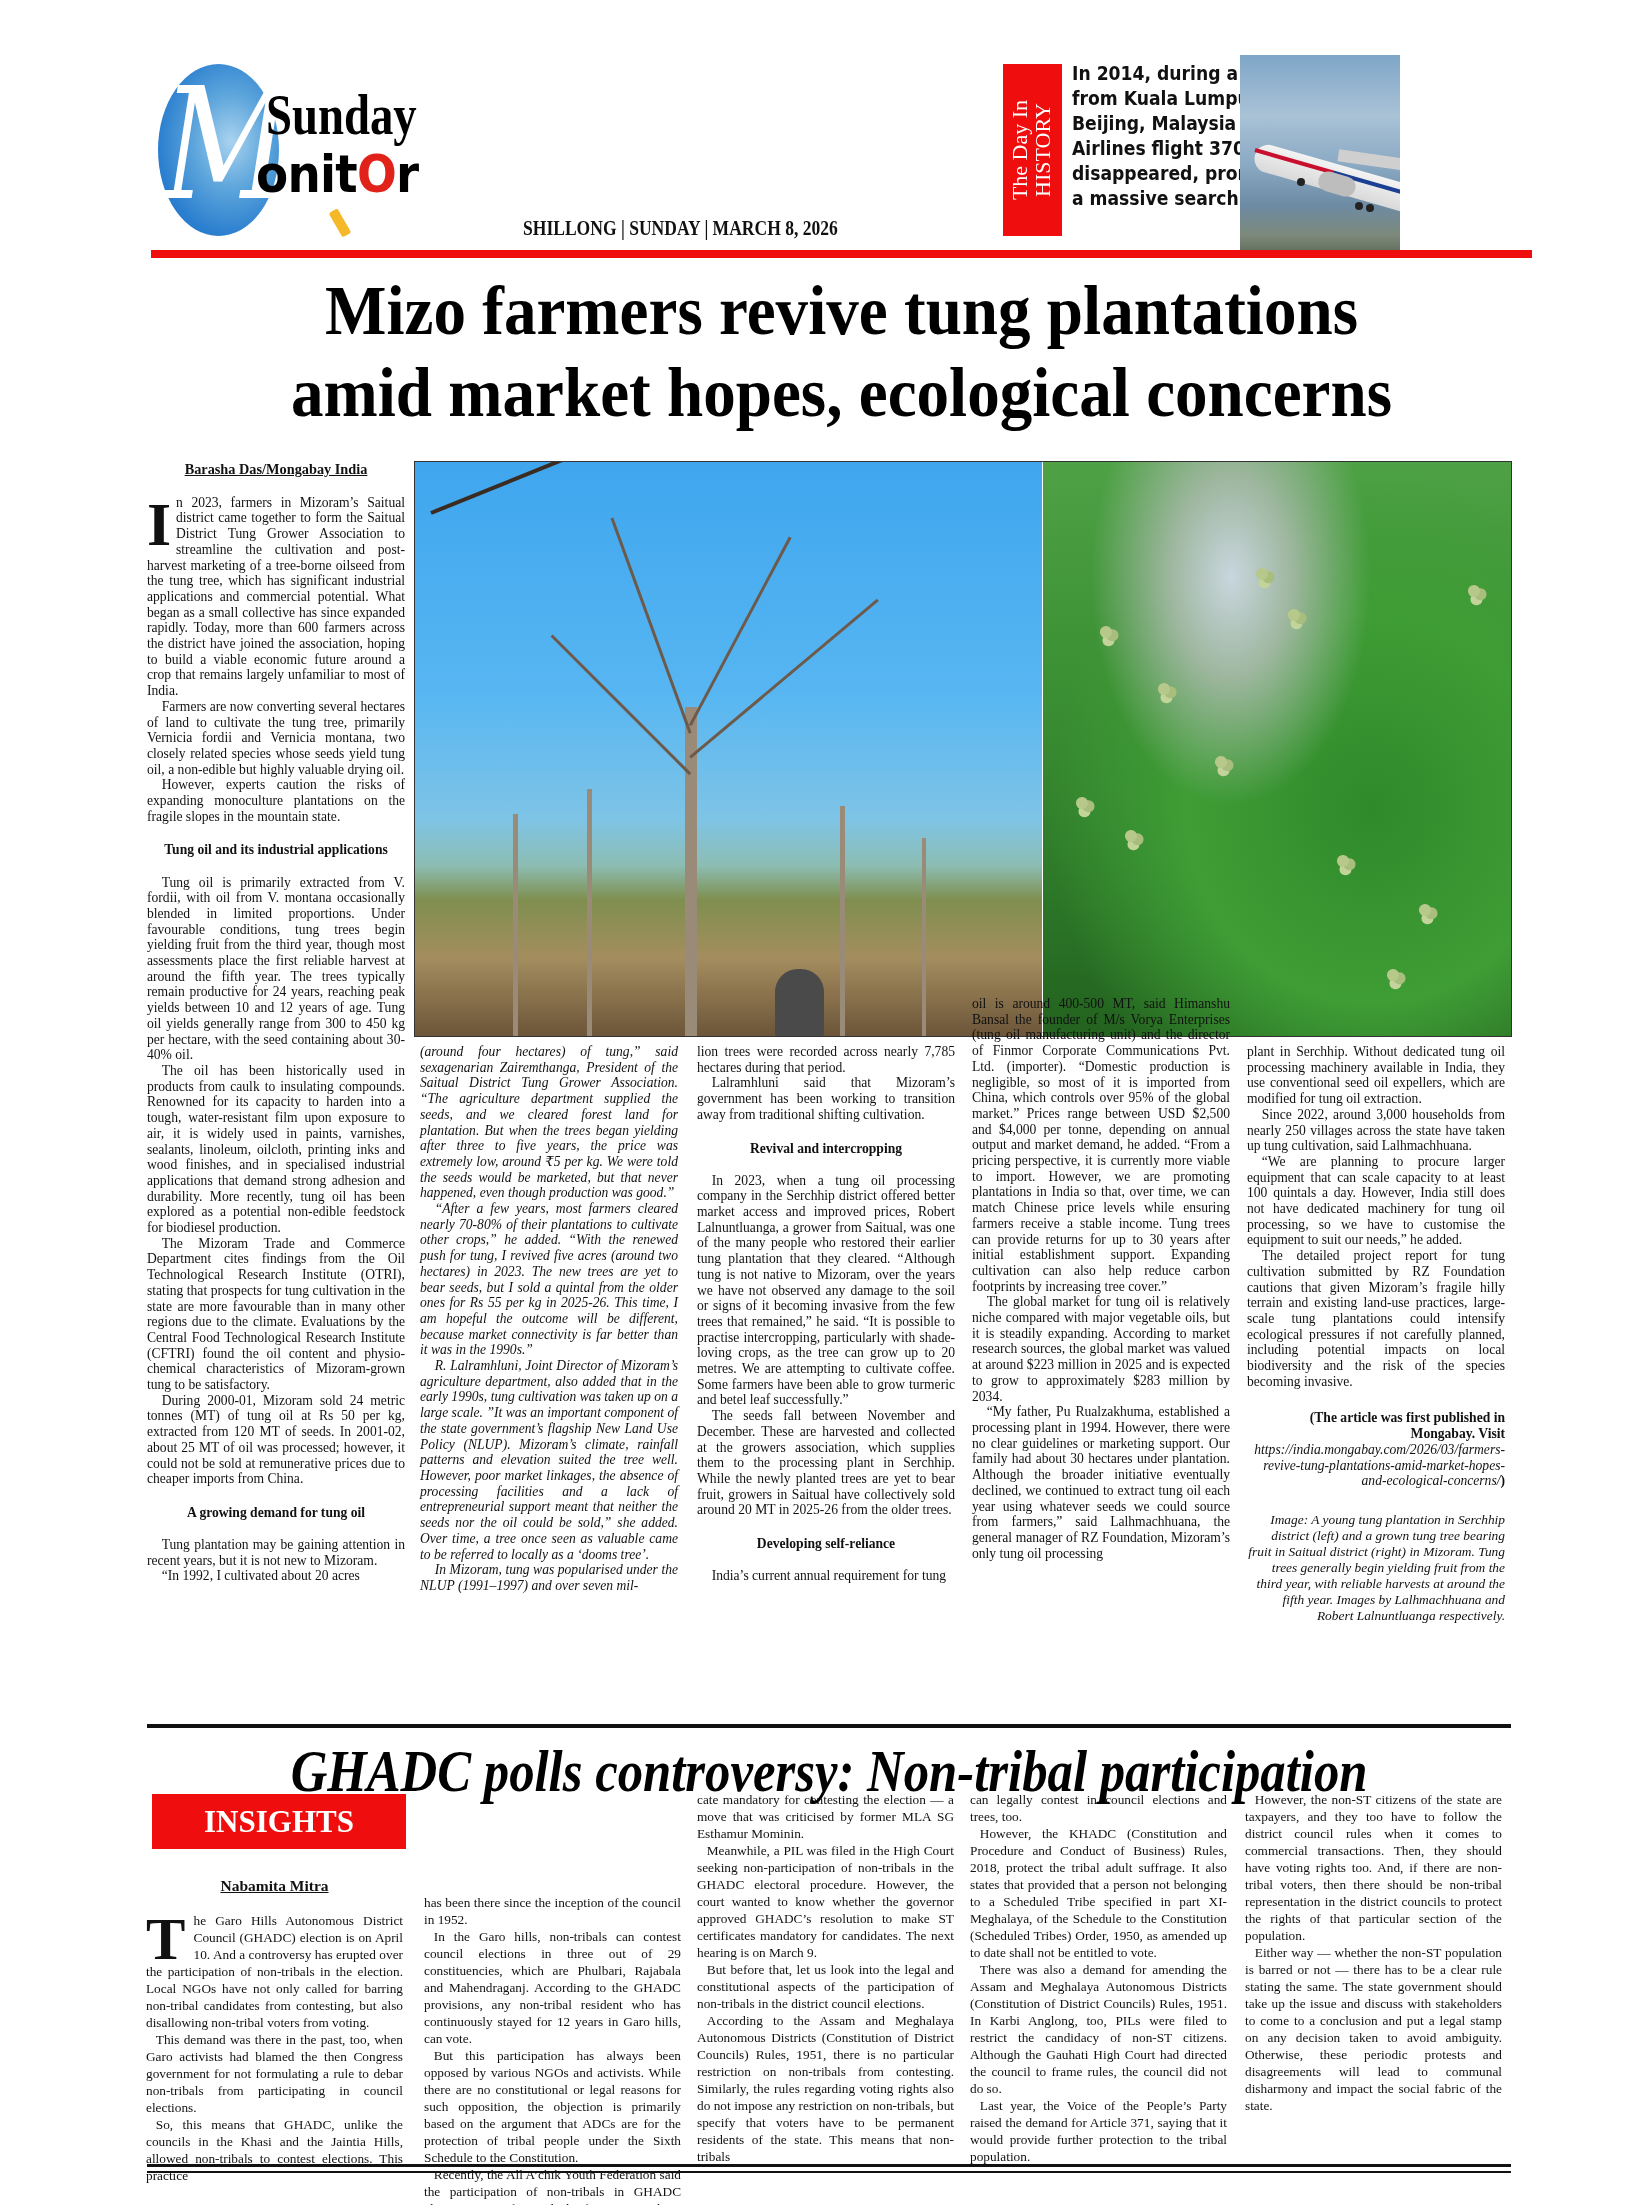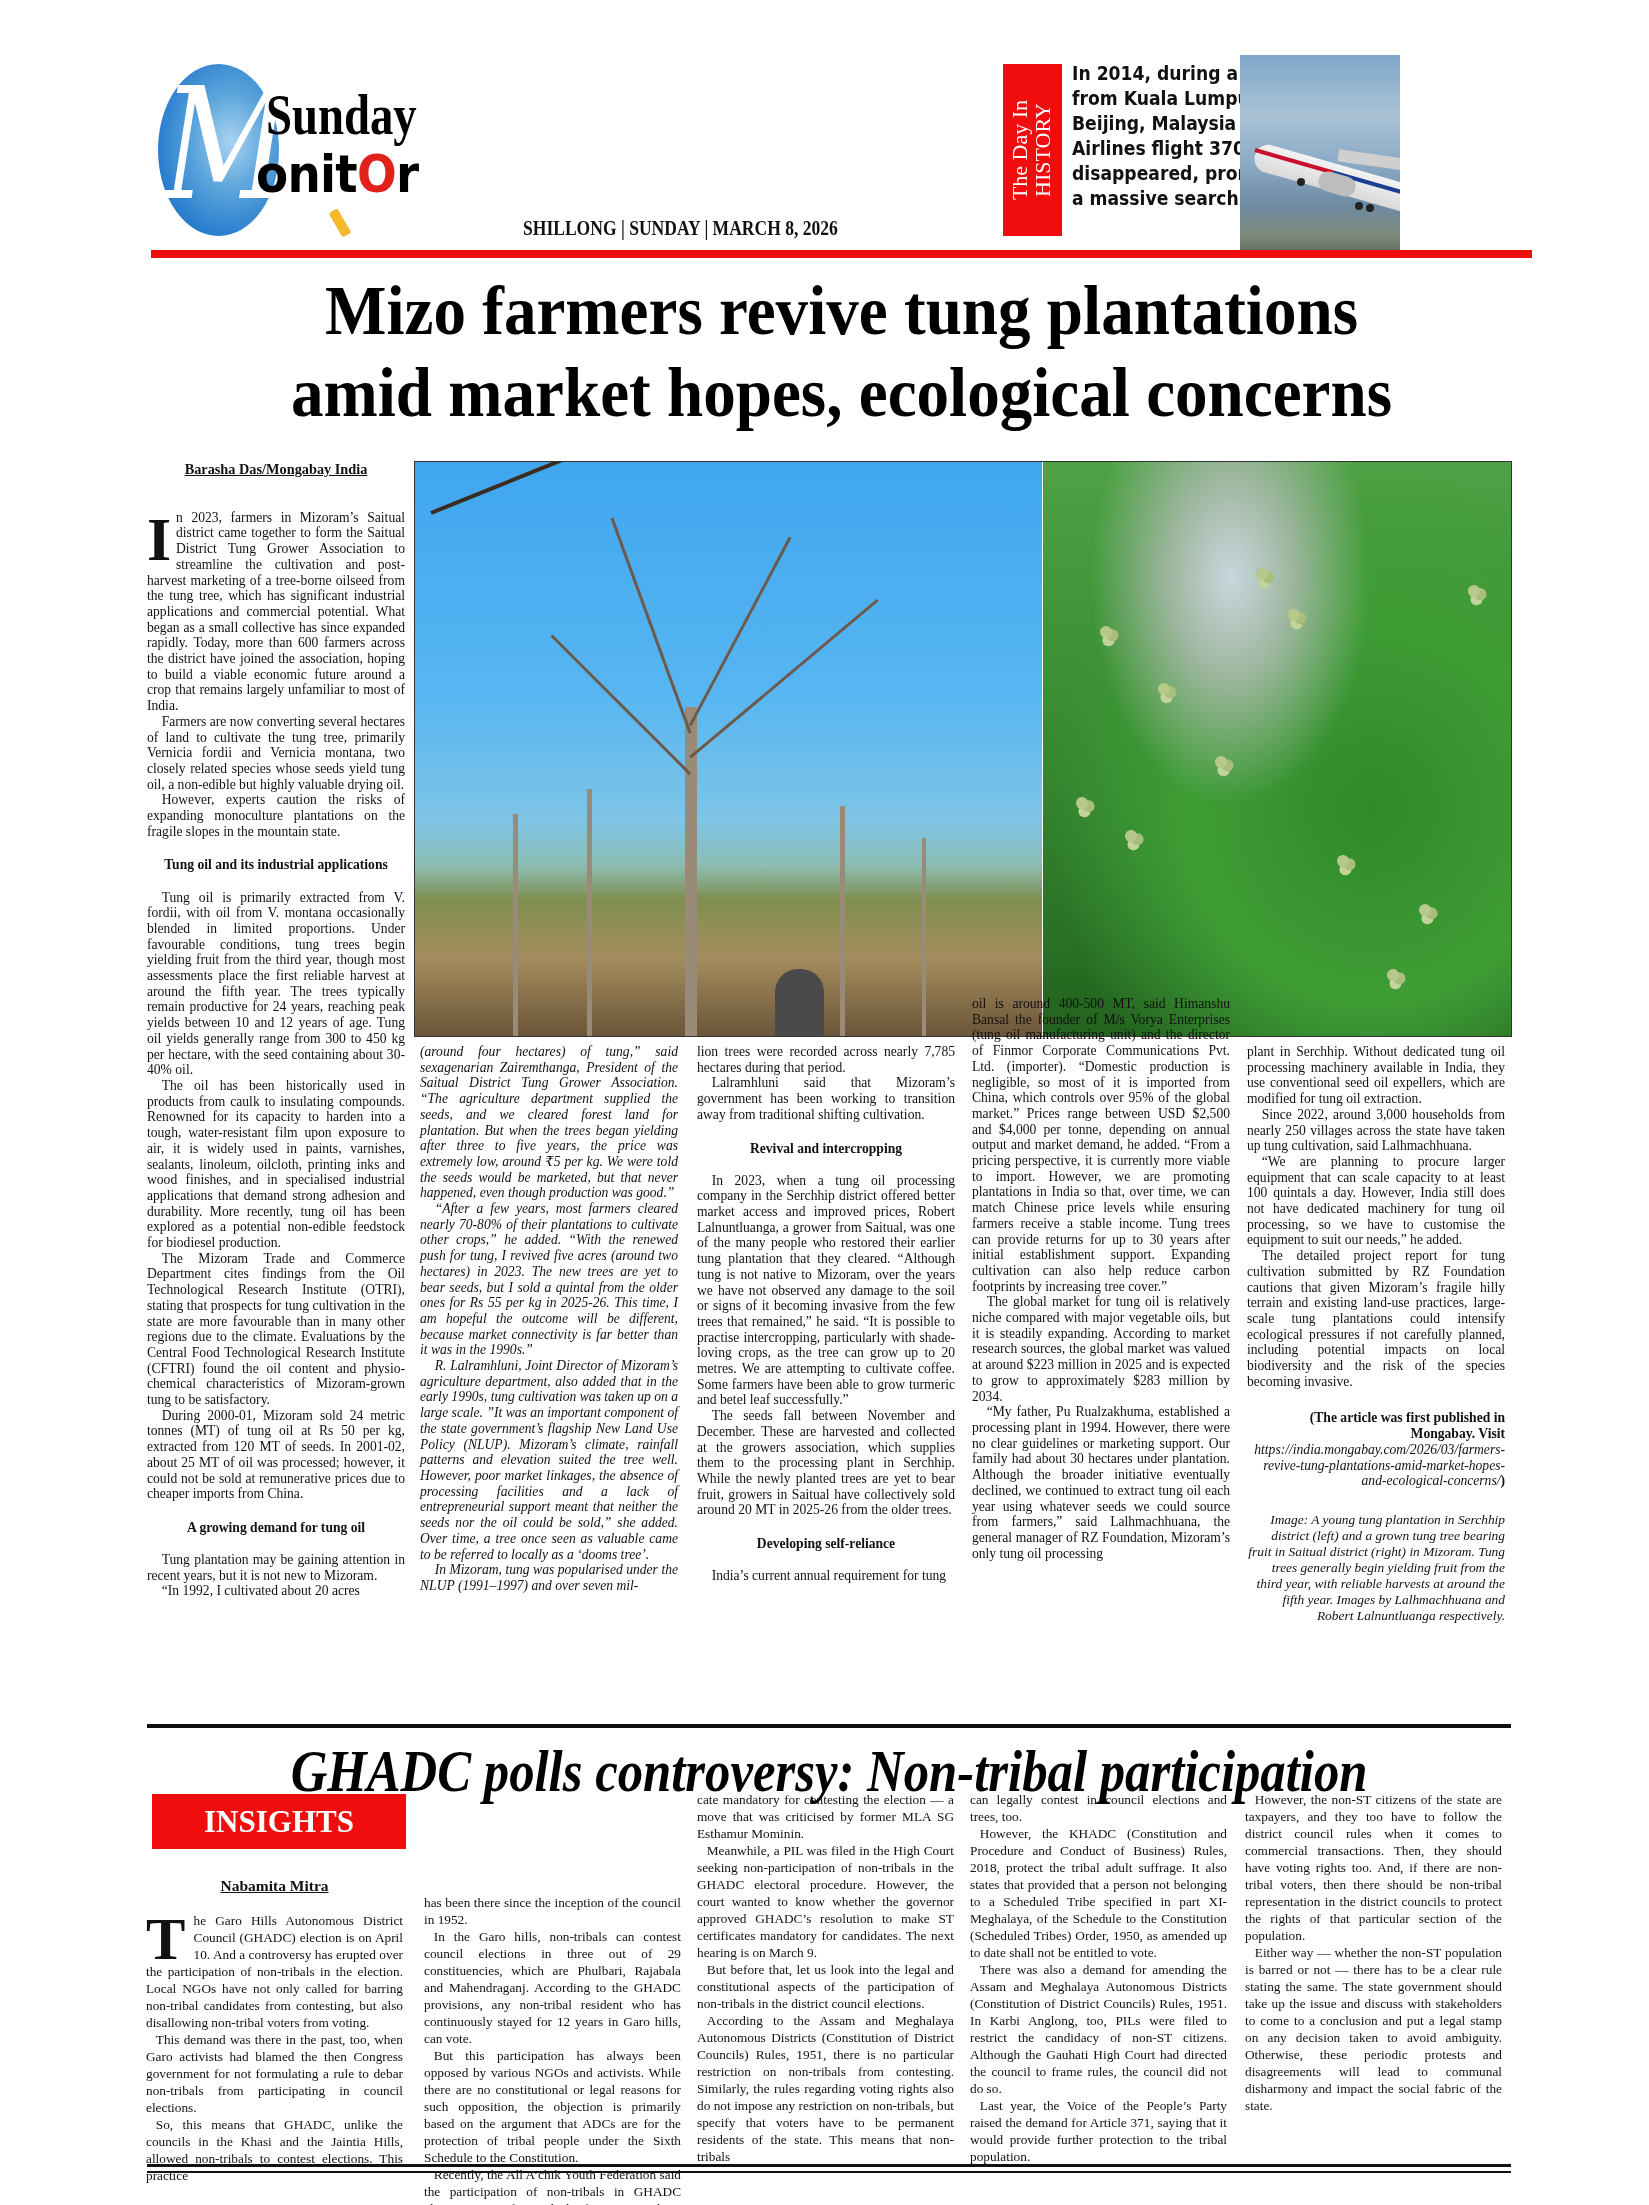--- a/index.html
+++ b/index.html
@@ -41,21 +41,21 @@
   
   .headline { position: absolute; left: 151px; top: 270px; width: 1381px; text-align: center; font-family: "Liberation Serif", serif;
     font-weight: bold; font-size: 70px; line-height: 82px; color: #000; }
   .headline span { display: block; transform: scaleX(0.93); }
 
   
   .col { position: absolute; font-size: 13.6px; line-height: 15.7px; text-align: justify; hyphens: auto; }
   .col p { text-indent: 14.7px; }
   .col p.noindent { text-indent: 0; }
   .col h3 { font-weight: bold; font-size: 13.6px; text-align: center; margin: 18px 0 16.4px; }
-  .byline { text-align: center; font-weight: bold; text-decoration: underline; font-size: 14.3px; margin-bottom: 32px; }
+  .byline { text-align: center; font-weight: bold; text-decoration: underline; font-size: 14.3px; margin-bottom: 17px; }
   .dropcap { float: left; font-size: 62px; line-height: 47px; font-weight: bold; margin: 3.3px 4.9px 0 0; padding-top: 3.3px; }
   .col1 { left: 147px; top: 462px; width: 258px; }
   .col2 { left: 420px; top: 1044px; width: 258px; font-style: italic; }
   .col3 { left: 697px; top: 1044px; width: 258px; }
   .col4 { left: 972px; top: 996px; width: 258px; }
   .col5 { left: 1247px; top: 1044px; width: 258px; }
   .credit { text-align: right; font-weight: bold; margin-top: 21px; }
   .credit i { font-weight: normal; }
   .caption { text-align: right; font-style: italic; margin-top: 23px; font-size: 13.4px; line-height: 16px; }
 

